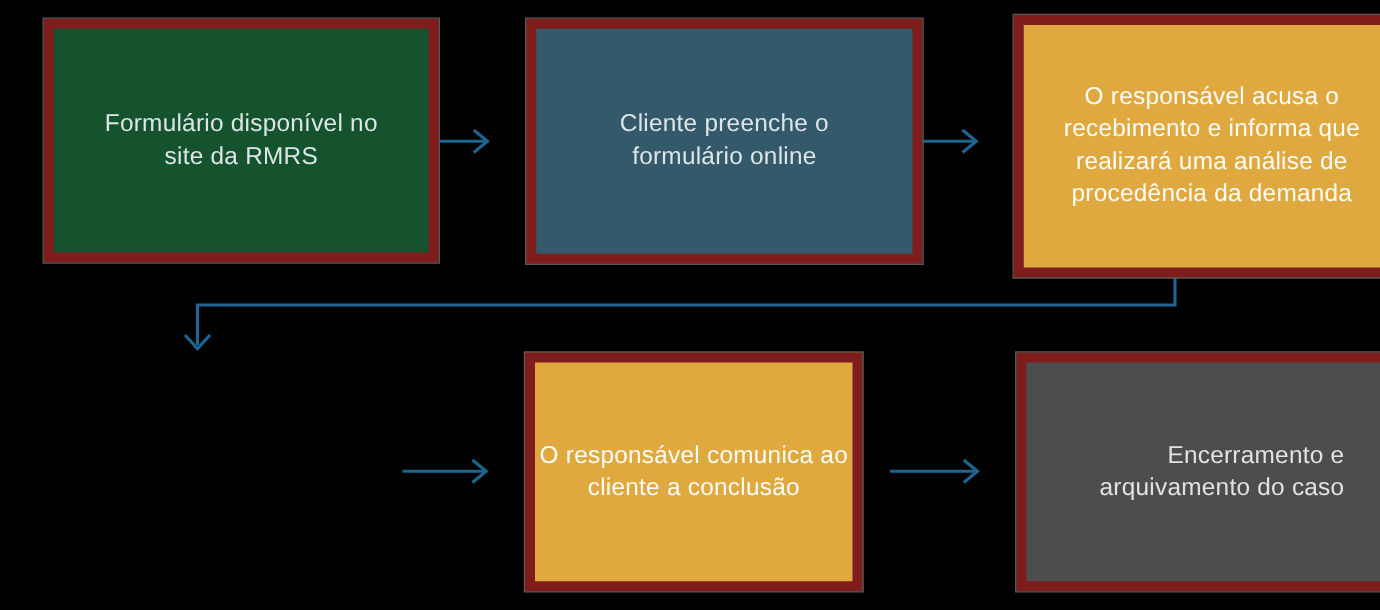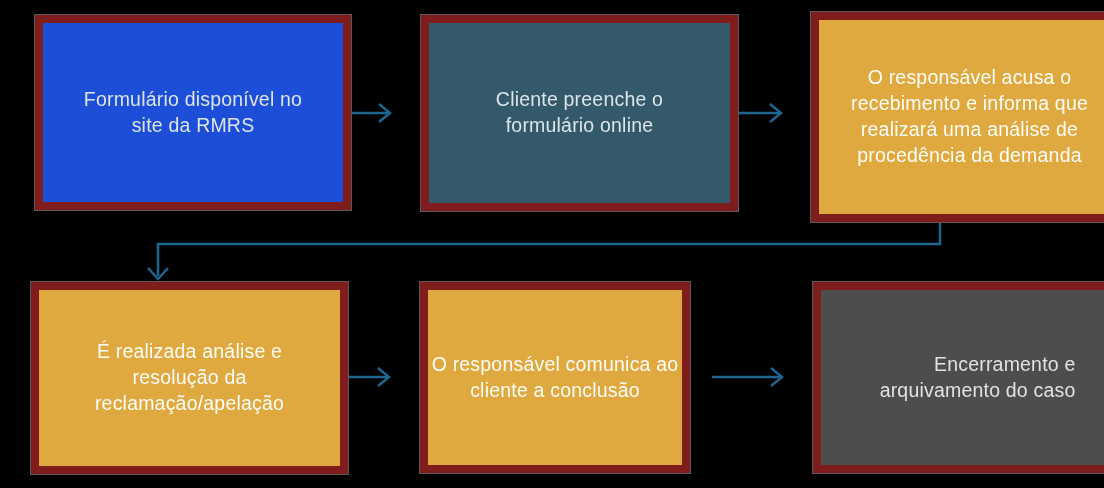--- a/index.html
+++ b/index.html
@@ -69,35 +69,32 @@
       <line x1="322" y1="377" x2="387" y2="377" stroke-width="2.5" stroke="#1C6690"></line>
       <polyline points="378,368 389,377 378,386" fill="none" stroke-width="2.5" stroke="#1C6690"></polyline>
     </g>
 
     <g>
       <line x1="712" y1="377" x2="780" y2="377" stroke-width="2.5" stroke="#1C6690"></line>
       <polyline points="771,368 782,377 771,386" fill="none" stroke-width="2.5" stroke="#1C6690"></polyline>
     </g>
   </svg>
 
-  <div class="node node--teal" style="left: 7px; top: 15px; width: 316px; height: 195px; background-color: #1d4ed8;">
+  <div class="node node--teal" style="left: 7px; top: 15px; width: 316px; height: 195px; background-color: #14532d;">
     <span class="label" style="max-width:245px">Formulário disponível no site da RMRS</span>
   </div>
 
   <div class="node node--teal" style="left: 393px; top: 15px; width: 317px; height: 196px; background-color: rgb(51, 89, 106); align-items: center;">
     <span class="label" style="max-width:200px">Cliente preenche o formulário online</span>
   </div>
 
   <div class="node node--gold" style="left: 783px; top: 12px; width: 317px; height: 210px; background-color: rgb(223, 169, 63);">
     <span class="label" style="max-width:252px">O responsável acusa o recebimento e informa que realizará uma análise de procedência da demanda</span>
   </div>
 
-  <div class="node node--gold" style="left: 3px; top: 282px; width: 317px; height: 192px; background-color: rgb(223, 169, 63);">
-    <span class="label" style="max-width:215px">É realizada análise e resolução da reclamação/apelação</span>
-  </div>
 
   <div class="node node--gold" style="left: 392px; top: 282px; width: 270px; height: 191px; background-color: rgb(223, 169, 63);">
     <span class="label" style="max-width:258px">O responsável comunica ao cliente a conclusão</span>
   </div>
 
   <div class="node node--gray" style="left: 785px; top: 282px; width: 315px; height: 191px; background-color: rgb(77, 77, 77);">
     <span class="label" style="max-width:210px">Encerramento e arquivamento do caso</span>
   </div>
 
 </div>

